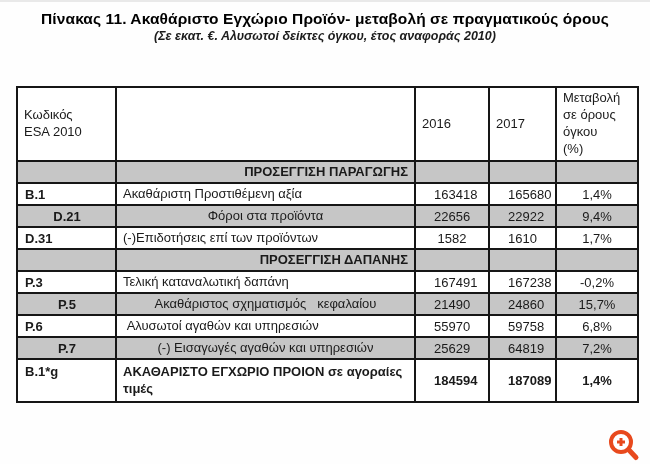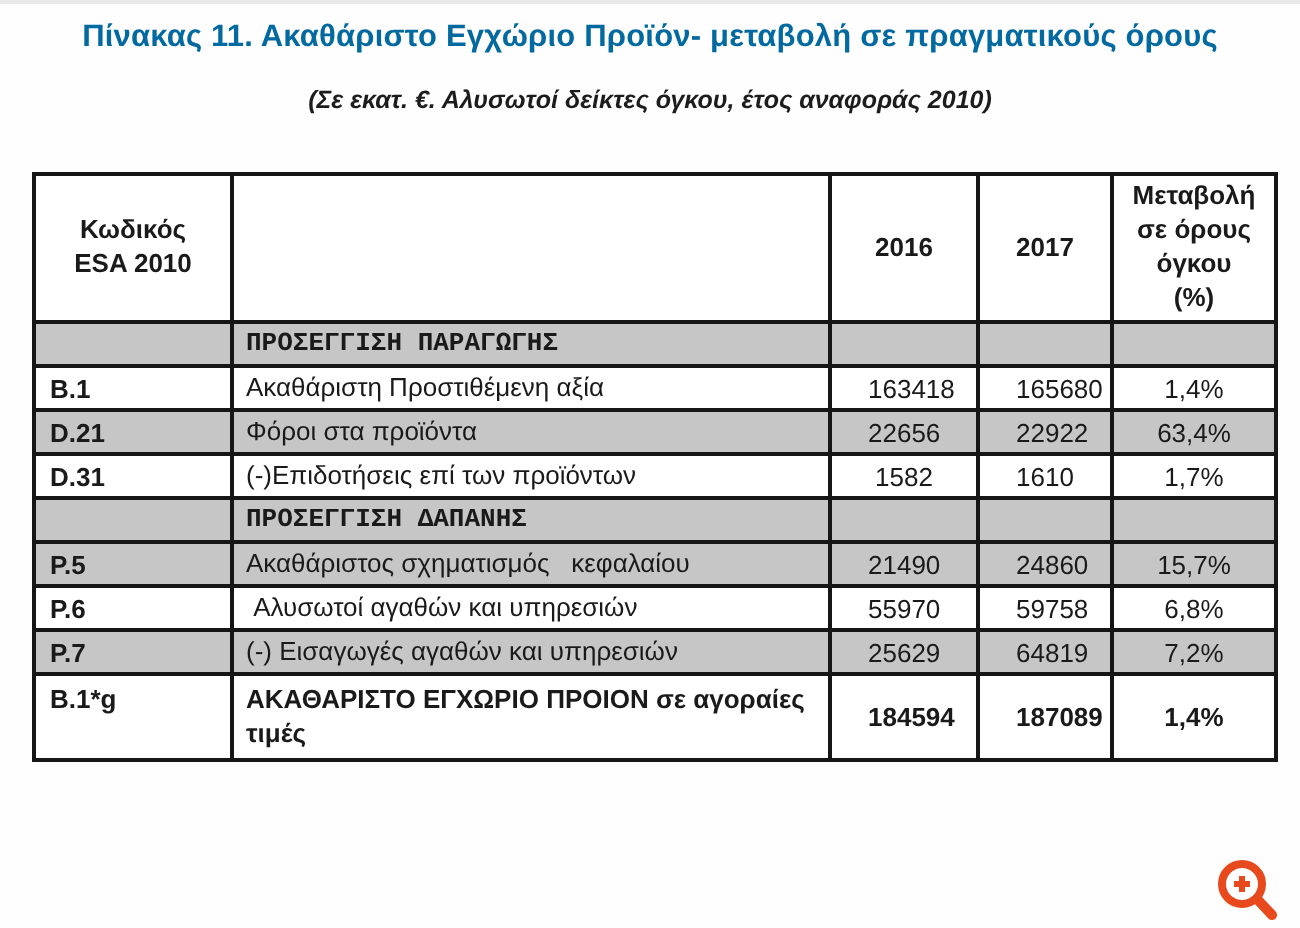--- a/index.html
+++ b/index.html
@@ -18,25 +18,25 @@
     color: var(--text);
     position: relative;
     overflow: hidden;
     border-top: 2px solid #e9e9e9;
   }
   .page-title {
     margin-top: 8px;
     text-align: center;
     font-size: 15.5px;
     font-weight: bold;
-    color: #0369a1;
+    color: #000000;
     letter-spacing: 0.1px;
   }
   .page-subtitle {
-    margin-top: 15px;
+    margin-top: 1px;
     text-align: center;
     font-style: italic;
     font-size: 12.5px;
     font-weight: 600;
     color: #1c1c1c;
   }
   table.gdp-table {
     position: absolute;
     left: 16px; top: 84px;
     width: 621px;
@@ -52,33 +52,32 @@
   .gdp-table td {
     border: 2px solid var(--border);
     font-size: 13px;
     padding: 1px 6px;
     vertical-align: middle;
     color: var(--text);
     overflow: hidden;
   }
   .gdp-table tr.hdr td {
     height: 74px;
-    font-weight: bold;
-    text-align: center;
+    font-weight: normal;
     white-space: pre-line;
     line-height: 1.3;
     background: #fff;
     font-size: 13px;
   }
   .gdp-table tr.r { height: 22px; }
   .gdp-table tr.tall { height: 43px; }
-  .gdp-table tr.gray td { background: var(--gray); }
+  .gdp-table tr.gray td { background: var(--gray); text-align: center; }
   .gdp-table td.code { font-weight: bold; padding-left: 7px; }
   .gdp-table td.desc { text-align: left; white-space: pre-wrap; line-height: 1.25; }
-  .gdp-table td.desc.center { text-align: left; font-family: Liberation Mono, monospace; }
+  .gdp-table td.desc.center { text-align: right; }
   .gdp-table td.desc.bold, .gdp-table td.num.bold, .gdp-table td.code.bold { font-weight: bold; }
   .gdp-table td.num { text-align: center; padding: 1px 18px; }
   .zoom-btn {
     position: absolute;
     left: 606px; top: 426px;
     width: 38px; height: 38px;
     background: transparent;
     border: none;
     padding: 0;
     cursor: pointer;
@@ -125,39 +124,46 @@
       <td class="num">163418</td>
       <td class="num">165680</td>
       <td class="num">1,4%</td>
     </tr>
 
     <tr class="r gray">
       <td class="code">D.21</td>
       <td class="desc">Φόροι στα προϊόντα</td>
       <td class="num">22656</td>
       <td class="num">22922</td>
-      <td class="num">63,4%</td>
+      <td class="num">9,4%</td>
     </tr>
 
     <tr class="r">
       <td class="code">D.31</td>
       <td class="desc">(-)Επιδοτήσεις επί των προϊόντων</td>
       <td class="num">1582</td>
       <td class="num">1610</td>
       <td class="num">1,7%</td>
     </tr>
 
     <tr class="r gray">
       <td class="code"></td>
       <td class="desc center bold">ΠΡΟΣΕΓΓΙΣΗ ΔΑΠΑΝΗΣ</td>
       <td class="num"></td>
       <td class="num"></td>
       <td class="num"></td>
     </tr>
 
+    <tr class="r">
+      <td class="code">P.3</td>
+      <td class="desc">Τελική καταναλωτική δαπάνη</td>
+      <td class="num">167491</td>
+      <td class="num">167238</td>
+      <td class="num">-0,2%</td>
+    </tr>
 
 
 
     <tr class="r gray">
       <td class="code">P.5</td>
       <td class="desc">Ακαθάριστος σχηματισμός   κεφαλαίου</td>
       <td class="num">21490</td>
       <td class="num">24860</td>
       <td class="num">15,7%</td>
     </tr>

